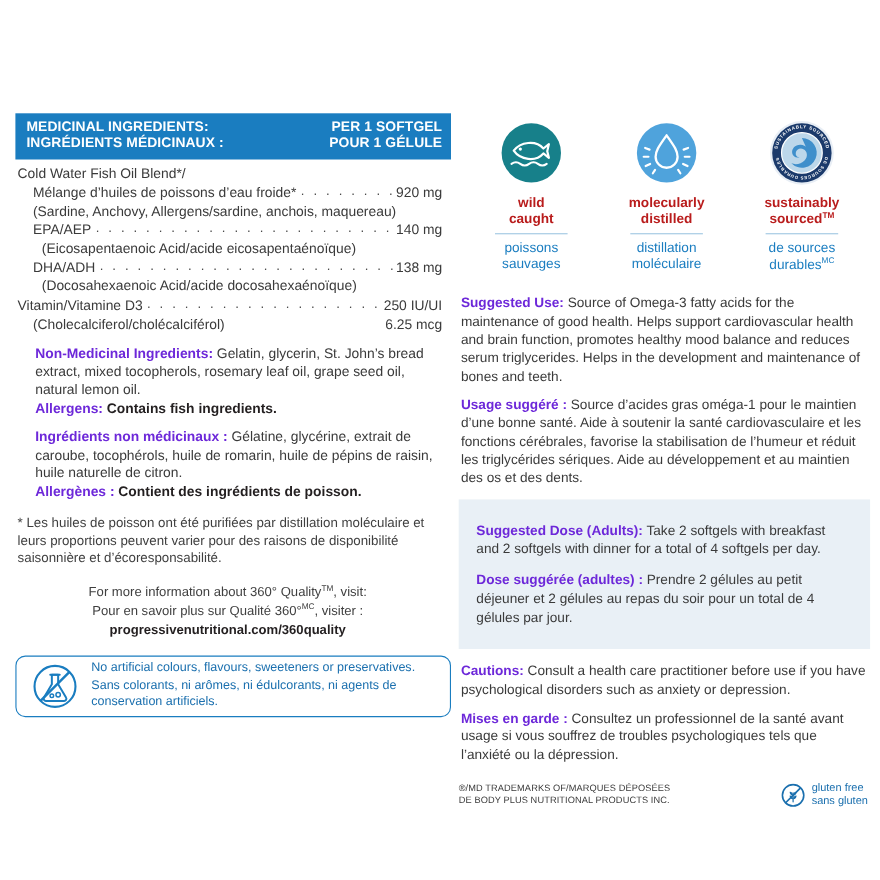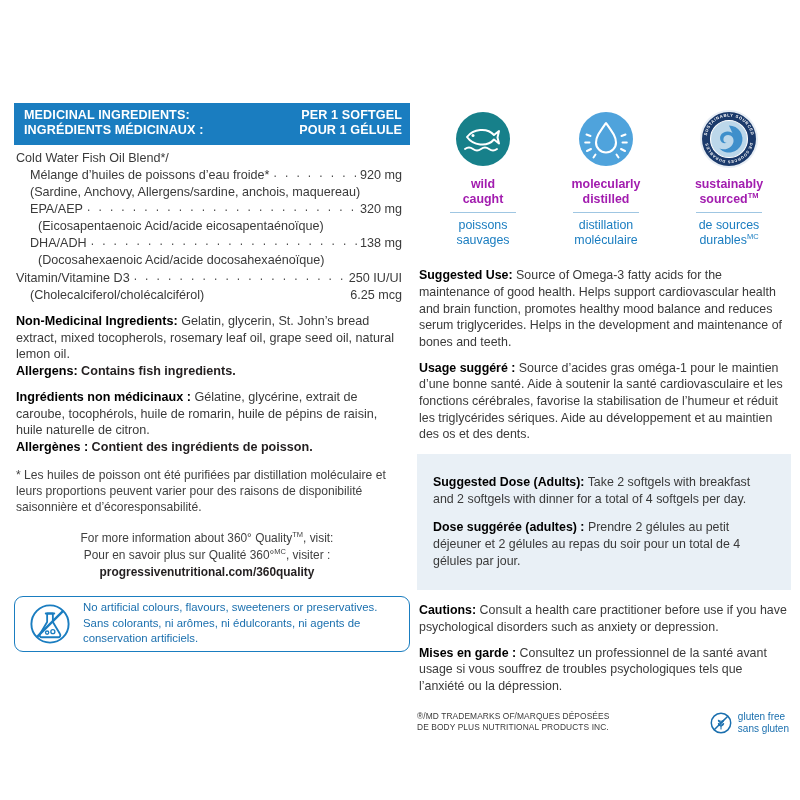--- a/index.html
+++ b/index.html
@@ -82,24 +82,24 @@
     display: flex;
     justify-content: space-between;
   }
 
   .nonmed {
     font-size: 12.6px;
     line-height: 1.33;
     color: #3a3a3a;
     padding: 0 4px 0 2px;
   }
-  .nonmed p { margin: 0 0 0 0; }
+  .nonmed p { margin: 0 0 0 16px; }
   .nonmed .gap { margin-top: 9px; }
   .blue-lbl {
-    color: #000000;
+    color: #6d28d9;
     font-weight: bold;
   }
   .bold-dark { font-weight: bold; color: #231f20; }
 
   .footnotes {
     font-size: 12.1px;
     line-height: 1.34;
     color: #3f3f3f;
     padding: 0 6px 0 2px;
     margin-top: 11px;
@@ -165,21 +165,21 @@
   }
   .badge-circle-wrap {
     height: 62px;
     display: flex;
     align-items: center;
     justify-content: center;
   }
   .badge-en {
     font-size: 12.4px;
     font-weight: bold;
-    color: #a21caf;
+    color: #b91c1c;
     line-height: 1.17;
     margin-top: 7px;
   }
   .badge-rule {
     width: 66px;
     height: 1px;
     background: #9fc6e2;
     margin: 6px auto 5px auto;
   }
   .badge-fr {
@@ -264,21 +264,21 @@
         <span class="val">920 mg</span>
       </div>
 
       <div class="ing-row indent1">
         <span class="nm">(Sardine, Anchovy, Allergens/sardine, anchois, maquereau)</span>
       </div>
 
       <div class="ing-row indent1">
         <span class="nm">EPA/AEP</span>
         <span class="dots">. . . . . . . . . . . . . . . . . . . . . . . . . . . . . . . . . . . . . . .</span>
-        <span class="val">320 mg</span>
+        <span class="val">140 mg</span>
       </div>
 
       <div class="ing-row ing-sub2">
         <span class="nm">(Eicosapentaenoic Acid/acide eicosapentaénoïque)</span>
       </div>
 
       <div class="ing-row indent1">
         <span class="nm">DHA/ADH</span>
         <span class="dots">. . . . . . . . . . . . . . . . . . . . . . . . . . . . . . . . . . . . . . .</span>
         <span class="val">138 mg</span>

